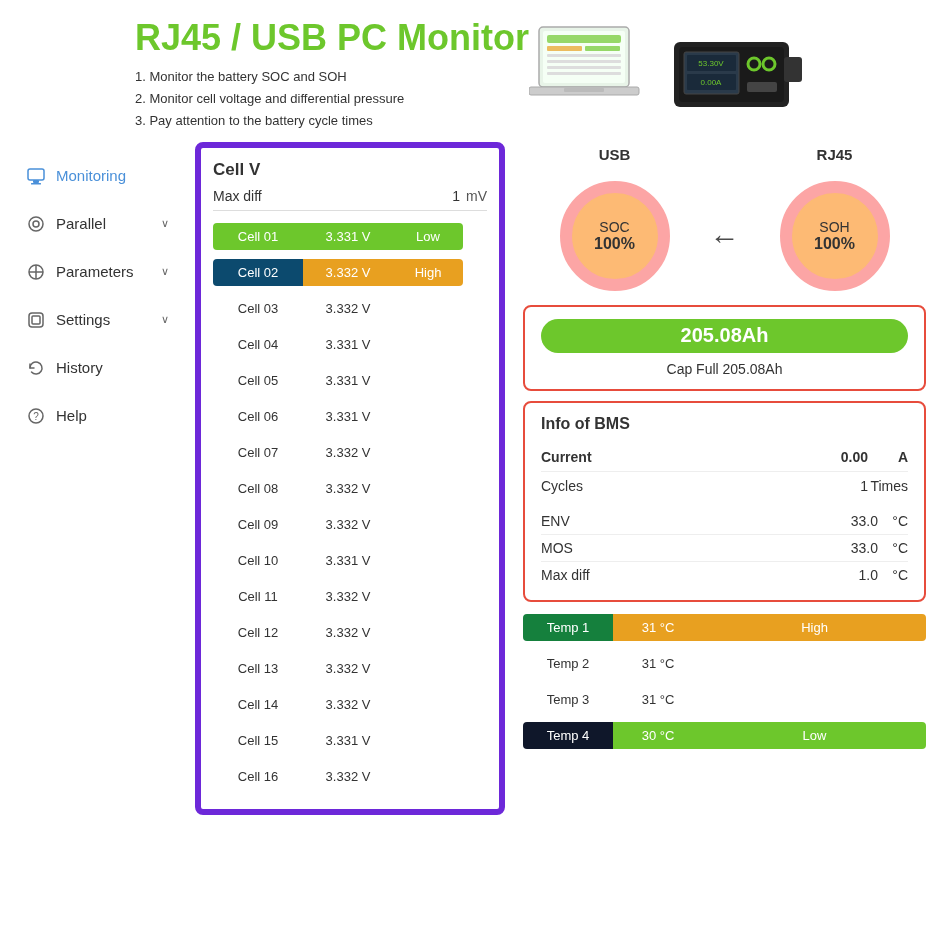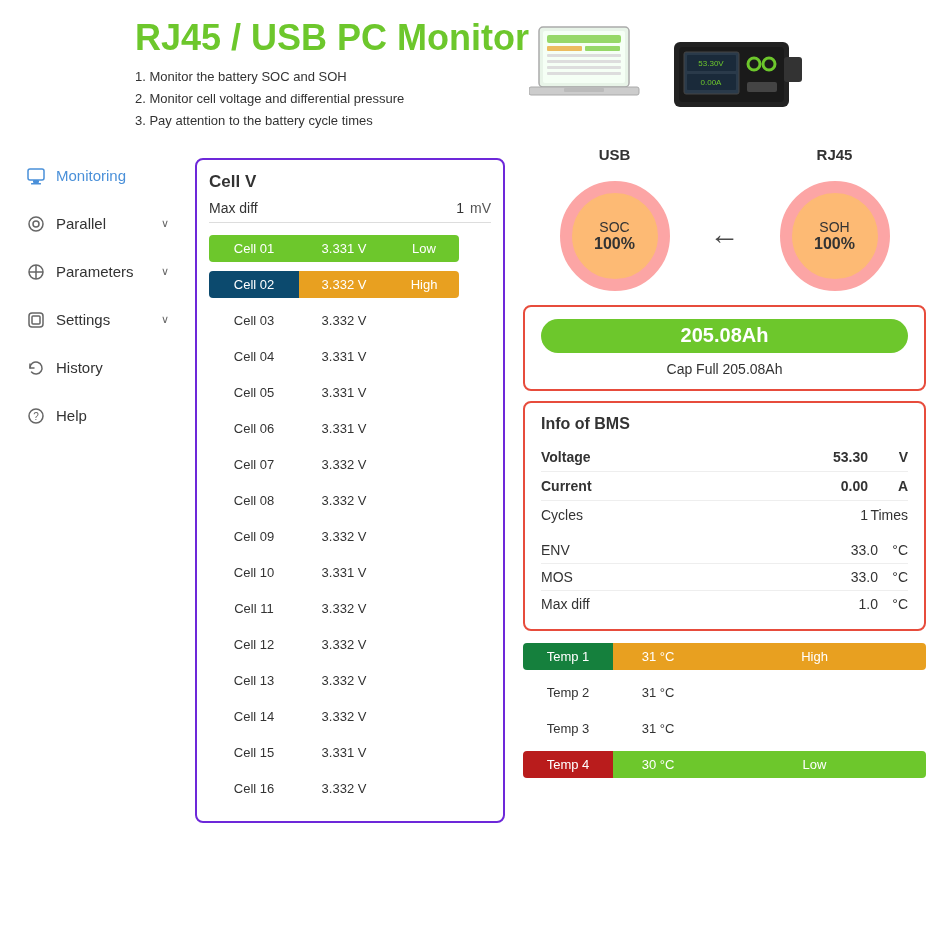--- a/index.html
+++ b/index.html
@@ -71,26 +71,26 @@
       justify-content: center;
     }
     .sidebar-item .arrow {
       margin-left: auto;
       font-size: 11px;
       color: #666;
     }
 
     
     .cell-panel {
-      border: 2px solid #6d28d9;
+      border: 6px solid #6d28d9;
       border-radius: 8px;
       padding: 12px;
       width: 310px;
       flex-shrink: 0;
-      margin: 16px 10px;
+      margin: 0 10px;
       background: #fff;
     }
     .cell-panel-title {
       font-size: 17px;
       font-weight: bold;
       margin-bottom: 8px;
       color: #333;
     }
     .cell-maxdiff {
       display: flex;
@@ -302,21 +302,21 @@
     .temp-status {
       flex: 1;
       text-align: center;
       font-size: 13px;
       padding: 6px 0;
       color: #333;
     }
     .temp-row.orange-row .temp-name { background: #15803d; color: #fff; border-radius: 4px 0 0 4px; }
     .temp-row.orange-row .temp-value { background: #e8a020; color: #fff; }
     .temp-row.orange-row .temp-status { background: #e8a020; color: #fff; border-radius: 0 4px 4px 0; }
-    .temp-row.green-row .temp-name { background: #b91c1c; color: #fff; border-radius: 4px 0 0 4px; }
+    .temp-row.green-row .temp-name { background: #0f172a; color: #fff; border-radius: 4px 0 0 4px; }
     .temp-row.green-row .temp-value { background: #6dc72c; color: #fff; }
     .temp-row.green-row .temp-status { background: #6dc72c; color: #fff; border-radius: 0 4px 4px 0; }
   </style>
 </head>
 <body>
 
 <div class="header">
   <div class="header-left">
     <div class="header-title">RJ45 / USB PC Monitor</div>
     <div class="header-points">
@@ -524,25 +524,20 @@
     </div>
 
     <div class="capacity-panel">
       <div class="capacity-bar">205.08Ah</div>
       <div class="cap-full">Cap Full  205.08Ah</div>
     </div>
 
     <div class="bms-panel">
       <div class="bms-title">Info of BMS</div>
       <div id="bms-rows-container">
-          <div class="bms-row">
-            <div class="bms-row-label bold">Voltage</div>
-            <div class="bms-row-value bold">53.30</div>
-            <div class="bms-row-unit bold">V</div>
-          </div>
           <div class="bms-row">
             <div class="bms-row-label bold">Current</div>
             <div class="bms-row-value bold">0.00</div>
             <div class="bms-row-unit bold">A</div>
           </div>
           <div class="bms-row">
             <div class="bms-row-label">Cycles</div>
             <div class="bms-row-value">1</div>
             <div class="bms-row-unit">Times</div>
           </div>

